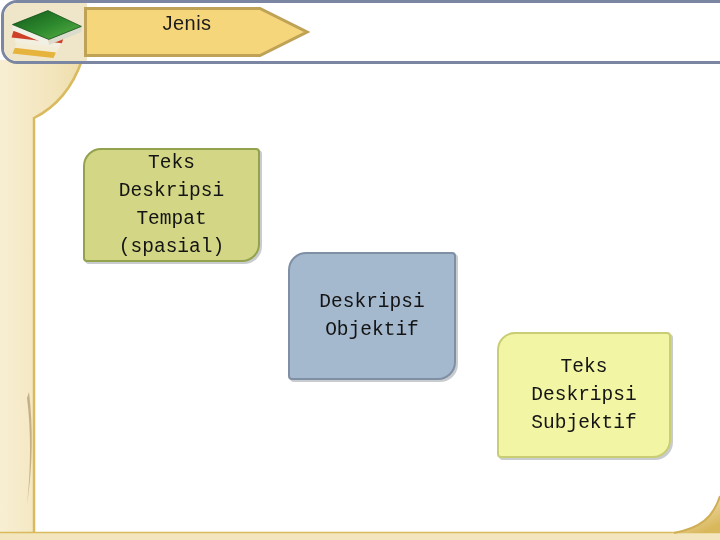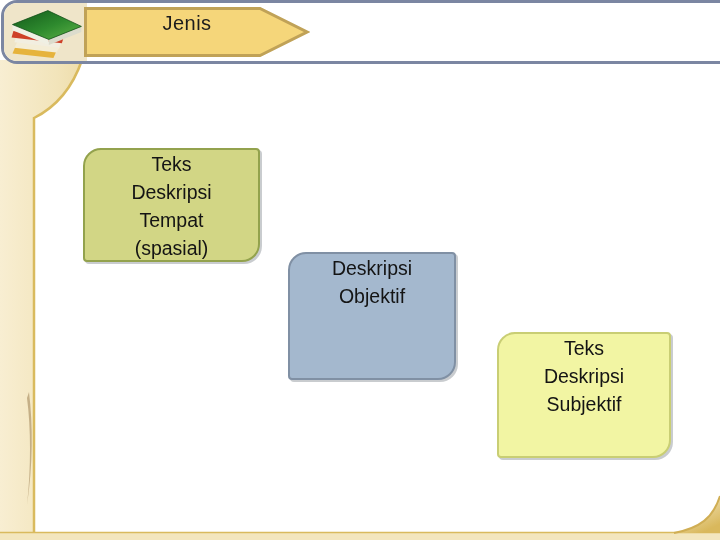--- a/index.html
+++ b/index.html
@@ -25,26 +25,27 @@
   }
   .banner-title{
     position:absolute;left:80px;top:4px;width:226px;height:32px;
     display:flex;align-items:center;justify-content:center;
     font-size:20px;color:#1c1c1c;letter-spacing:0.5px;
     padding-right:20px;box-sizing:border-box;
   }
   
   .concept-box{
     position:absolute;z-index:4;
-    display:flex;align-items:flex-start;justify-content:center;text-align:center;
+    display:flex;align-items:center;justify-content:center;text-align:center;
     font-size:19.5px;line-height:28px;color:#141414;
     border:2px solid;border-radius:18px 4px 18px 4px;
     white-space:pre-line;
     box-shadow:2px 2px 0 rgba(100,108,118,0.35);
     box-sizing:border-box;
+    font-family:Liberation Mono, monospace;
   }
   #box-spasial  {left:83px; top:148px;width:177px;height:114px;}
   #box-objektif {left:288px;top:252px;width:168px;height:128px;}
   #box-subjektif{left:497px;top:332px;width:174px;height:126px;}
 </style>
 </head>
 <body>
 
 <svg id="bg-decor" viewBox="0 0 720 540" xmlns="http://www.w3.org/2000/svg">
   <defs>

